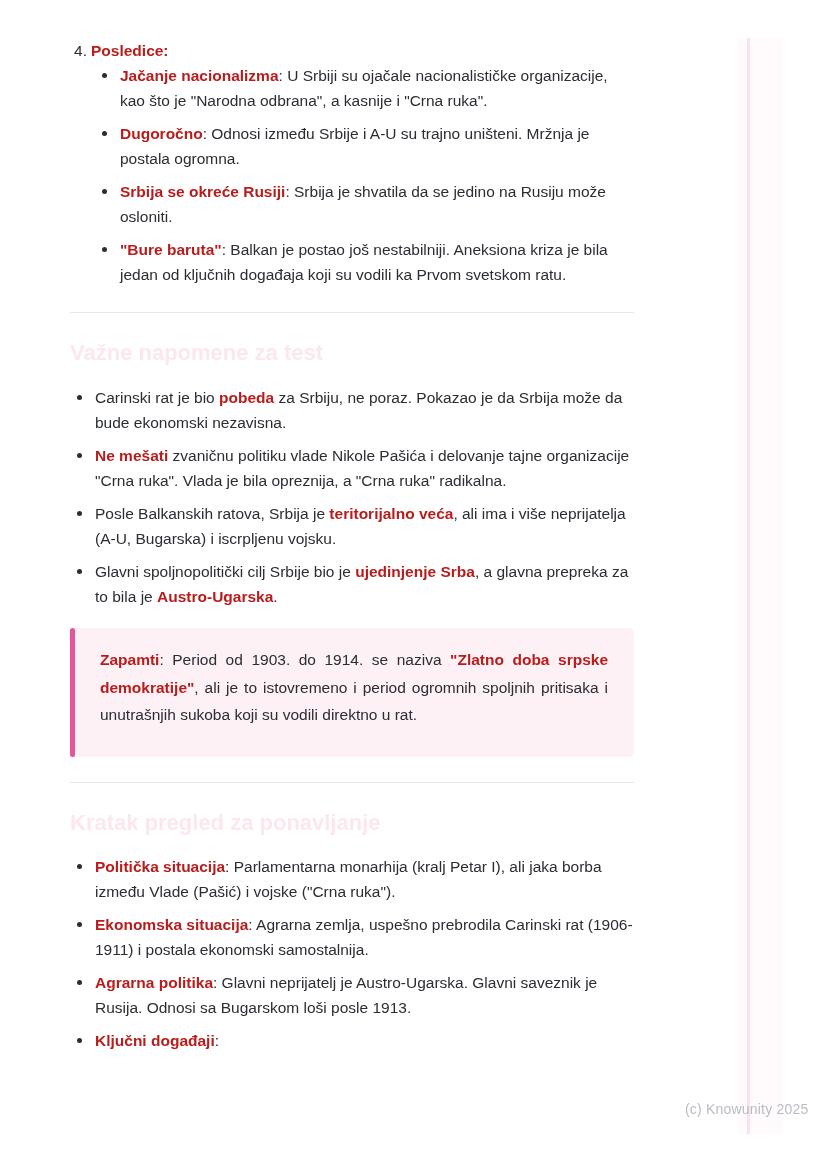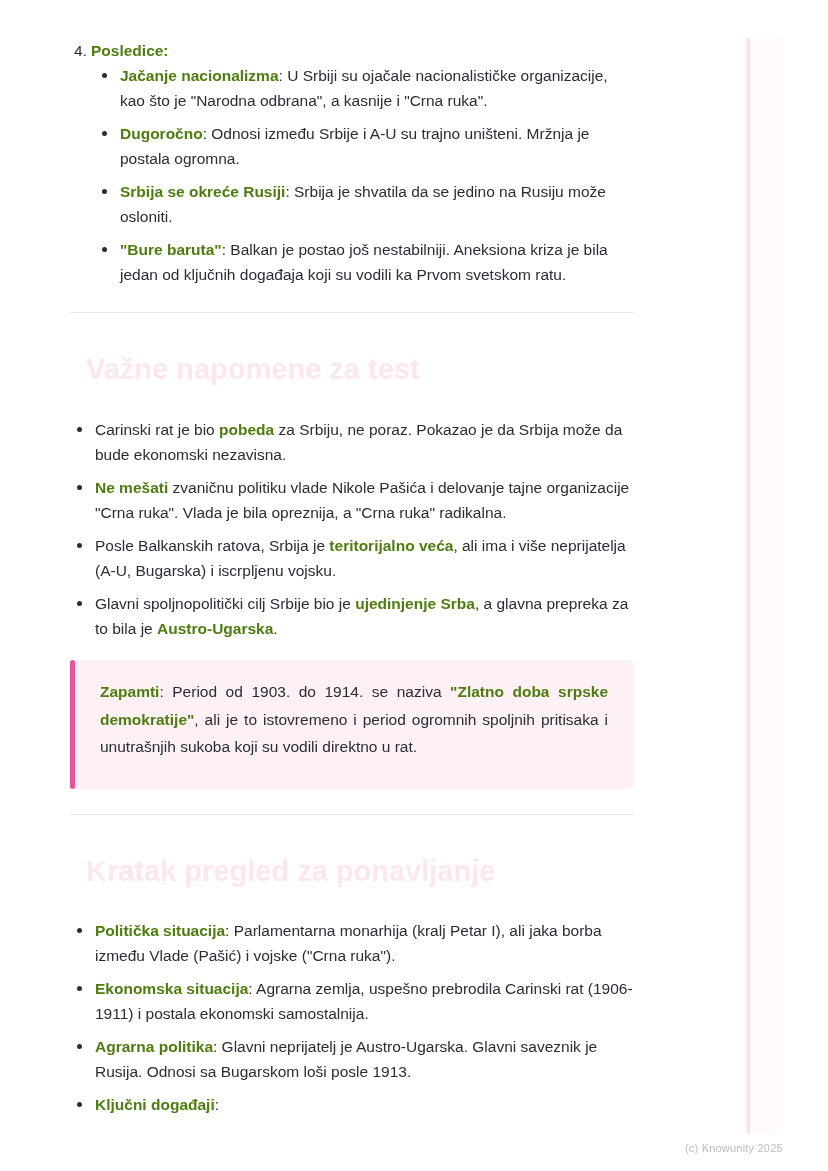--- a/index.html
+++ b/index.html
@@ -10,21 +10,21 @@
     body {
       width: 828px;
       height: 1171px;
       position: relative;
       overflow: hidden;
       font-family: "Liberation Sans", "DejaVu Sans", sans-serif;
       color: #2a2d33;
       font-size: 15.5px;
       line-height: 25px;
     }
-    b, strong { color: #4d7c0f; font-weight: 700; }
+    b, strong { color: #b91c1c; font-weight: 700; }
 
     .page {
       position: absolute;
       left: 70px;
       top: 38px;
       width: 564px;
     }
 
     
     .rail {
@@ -39,22 +39,22 @@
       position: absolute;
       left: 747px;
       top: 38px;
       width: 3px;
       height: 1096px;
       background: #fce1ea;
     }
     .footer-mark {
       position: absolute;
       left: 685px;
-      top: 1142px;
-      font-size: 11px;
+      top: 1103px;
+      font-size: 14px;
       line-height: 12px;
       color: #b9bcc4;
       letter-spacing: 0.2px;
     }
 
     
     .ol-item {
       display: flex;
       align-items: baseline;
     }
@@ -87,22 +87,22 @@
 
     hr.sep {
       border: 0;
       height: 1px;
       background: #e7e8ea;
       margin: 0;
       width: 564px;
     }
 
     h2.heading {
-      margin: 16px;
-      font-size: 29px;
+      margin: 0;
+      font-size: 22px;
       line-height: 30px;
       font-weight: 700;
       color: #fde7ef;
     }
 
     ul.bul {
       list-style: none;
       margin: 0;
       padding: 0 0 0 25px;
     }

